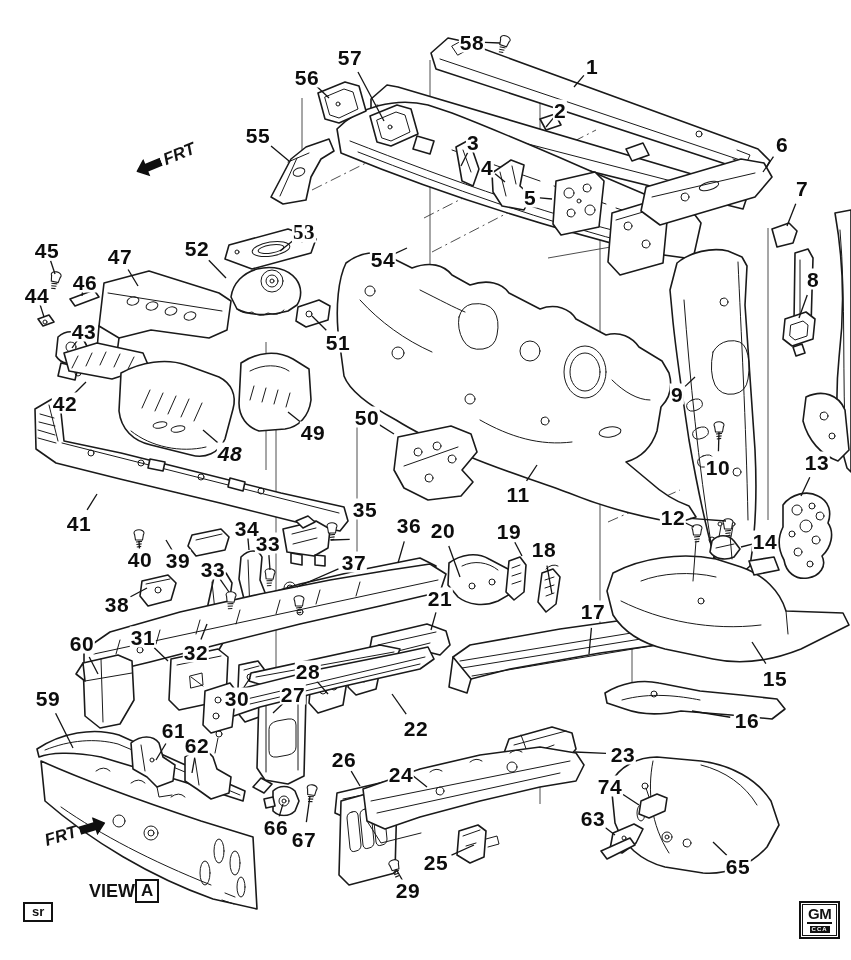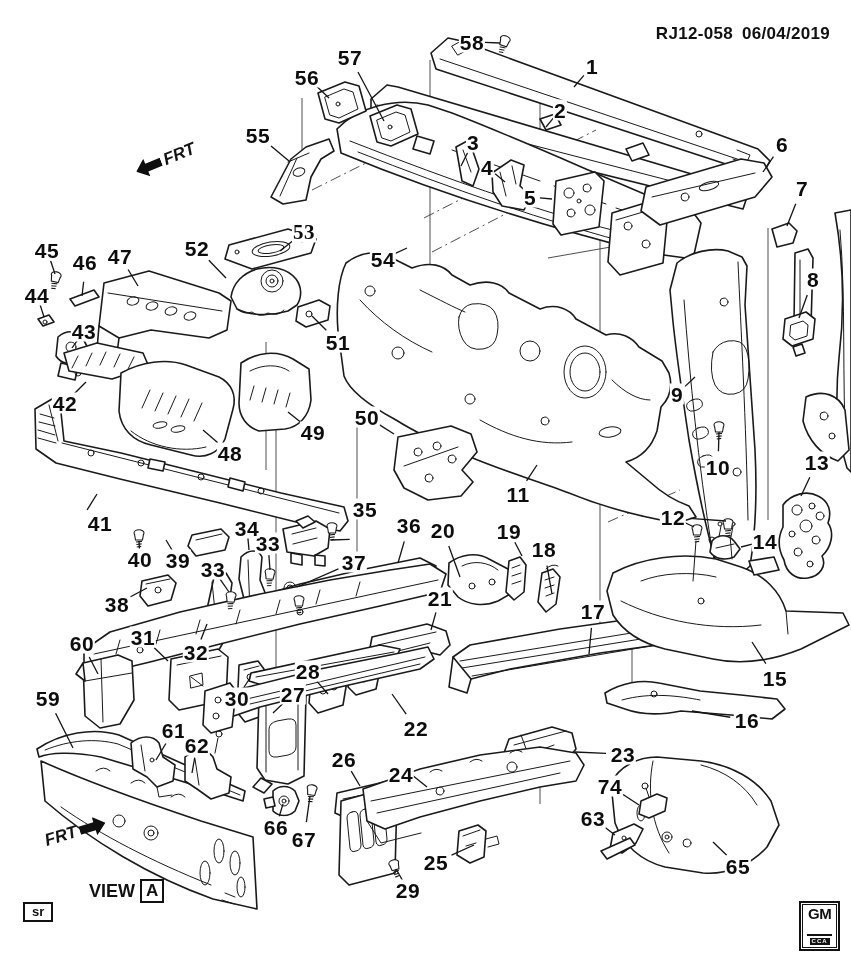--- a/index.html
+++ b/index.html
@@ -16,29 +16,29 @@
            letter-spacing:.5px;color:#0d0d0d;background:#fff;padding:0 1px;line-height:1;white-space:nowrap;}
   .doc-code{position:absolute;top:24px;right:21px;font-size:17px;font-weight:bold;letter-spacing:.3px;}
   .doc-code span{margin-left:9px;}
   .frt{position:absolute;display:flex;align-items:center;gap:3px;font-size:17px;font-weight:bold;
        font-style:italic;color:#141414;}
   .frt-top{left:134px;top:150px;transform:rotate(-22deg);}
   .frt-bottom{left:44px;top:822px;transform:rotate(-17deg);}
   .arrow{width:27px;height:19px;background:#0f0f0f;flex:0 0 auto;}
   .arrow-left{clip-path:polygon(0 50%,42% 0,42% 28%,100% 28%,100% 72%,42% 72%,42% 100%);}
   .arrow-right{clip-path:polygon(100% 50%,58% 0,58% 28%,0 28%,0 72%,58% 72%,58% 100%);}
-  .viewa{position:absolute;left:89px;top:879px;display:flex;align-items:center;gap:5px;
+  .viewa{position:absolute;left:89px;top:879px;display:flex;align-items:center;
          font-size:18px;font-weight:bold;}
   .viewa .detail-box{border:2.5px solid #111;padding:0 4px;font-size:17px;line-height:20px;}
   .sr-box{position:absolute;left:23px;top:902px;border:2px solid #111;padding:1px 7px 2px;
           font-size:13px;font-weight:bold;line-height:1;}
   .gm{position:absolute;left:799px;top:901px;border:2px solid #111;padding:1px;background:#fff;}
   .gm-inner{border:1.5px solid #111;padding:2px 4px 2px;display:flex;flex-direction:column;align-items:center;}
   .gm-text{font-size:15px;font-weight:bold;line-height:14px;letter-spacing:-.5px;
-           border-bottom:2.5px solid #111;padding:0 1px 13px;}
+           border-bottom:2.5px solid #111;padding:0 1px 1px;}
   .gm-sub{font-size:6px;font-weight:bold;background:#111;color:#fff;margin-top:2px;
           padding:0 2px;letter-spacing:1px;line-height:7px;}
 </style>
 </head>
 <body>
 
 <div class="stage" id="stage">
 
   <svg class="art" width="851" height="960" viewBox="0 0 851 960">
     <defs>
@@ -539,21 +539,20 @@
       <line x1="89.2" y1="656.95" x2="98" y2="674"></line>
       <line x1="165.9" y1="743.5" x2="156" y2="760"></line>
       <line x1="194.75" y1="757.6" x2="192" y2="773"></line>
       <line x1="602.9" y1="825.65" x2="615" y2="835"></line>
       <line x1="623.05" y1="794.55" x2="639" y2="805"></line>
       <line x1="726.75" y1="855.2" x2="713" y2="842"></line>
       <line x1="279.15" y1="816.65" x2="283" y2="804"></line>
       <line x1="306.3493325424949" y1="822.1631167787867" x2="310" y2="796"></line>
     </svg>
 
-  <div class="doc-code"><span>RJ12-058</span><span>06/04/2019</span></div>
 
   <div class="frt frt-top">
     <span class="arrow arrow-left"></span>
     <span>FRT</span>
   </div>
   <div class="frt frt-bottom">
     <span>FRT</span>
     <span class="arrow arrow-right"></span>
   </div>
 
@@ -605,28 +604,28 @@
     <div class="callout" style="left: 196px; top: 652px;">32</div>
     <div class="callout" style="left: 268px; top: 543px;">33</div>
     <div class="callout" style="left: 213px; top: 569px;">33</div>
     <div class="callout" style="left: 247px; top: 528px;">34</div>
     <div class="callout" style="left: 365px; top: 509px;">35</div>
     <div class="callout" style="left: 409px; top: 525px;">36</div>
     <div class="callout" style="left: 354px; top: 562px;">37</div>
     <div class="callout" style="left: 117px; top: 604px;">38</div>
     <div class="callout" style="left: 178px; top: 560px;">39</div>
     <div class="callout" style="left: 140px; top: 559px;">40</div>
-    <div class="callout" style="left: 79px; top: 523px; margin-left: 21px;">41</div>
+    <div class="callout" style="left: 79px; top: 523px;">41</div>
     <div class="callout" style="left: 65px; top: 403px;">42</div>
     <div class="callout" style="left: 84px; top: 331px;">43</div>
     <div class="callout" style="left: 37px; top: 295px;">44</div>
     <div class="callout" style="left: 47px; top: 250px;">45</div>
-    <div class="callout" style="left: 85px; top: 262px;">46</div>
+    <div class="callout" style="left: 85px; top: 282px;">46</div>
     <div class="callout" style="left: 120px; top: 256px;">47</div>
-    <div class="callout" style="left: 230px; top: 453px;">48</div>
+    <div class="callout" style="left: 230px; top: 453px; font-style: italic;">48</div>
     <div class="callout" style="left: 313px; top: 432px;">49</div>
     <div class="callout" style="left: 367px; top: 417px;">50</div>
     <div class="callout" style="left: 338px; top: 342px; text-align: right;">51</div>
     <div class="callout" style="left: 197px; top: 248px;">52</div>
     <div class="callout" style="left: 304px; top: 232px; font-family: Liberation Serif, serif;">53</div>
     <div class="callout" style="left: 383px; top: 259px; text-align: center;">54</div>
     <div class="callout" style="left: 258px; top: 135px;">55</div>
     <div class="callout" style="left: 307px; top: 77px;">56</div>
     <div class="callout" style="left: 350px; top: 57px;">57</div>
     <div class="callout" style="left: 472px; top: 42px;">58</div>

